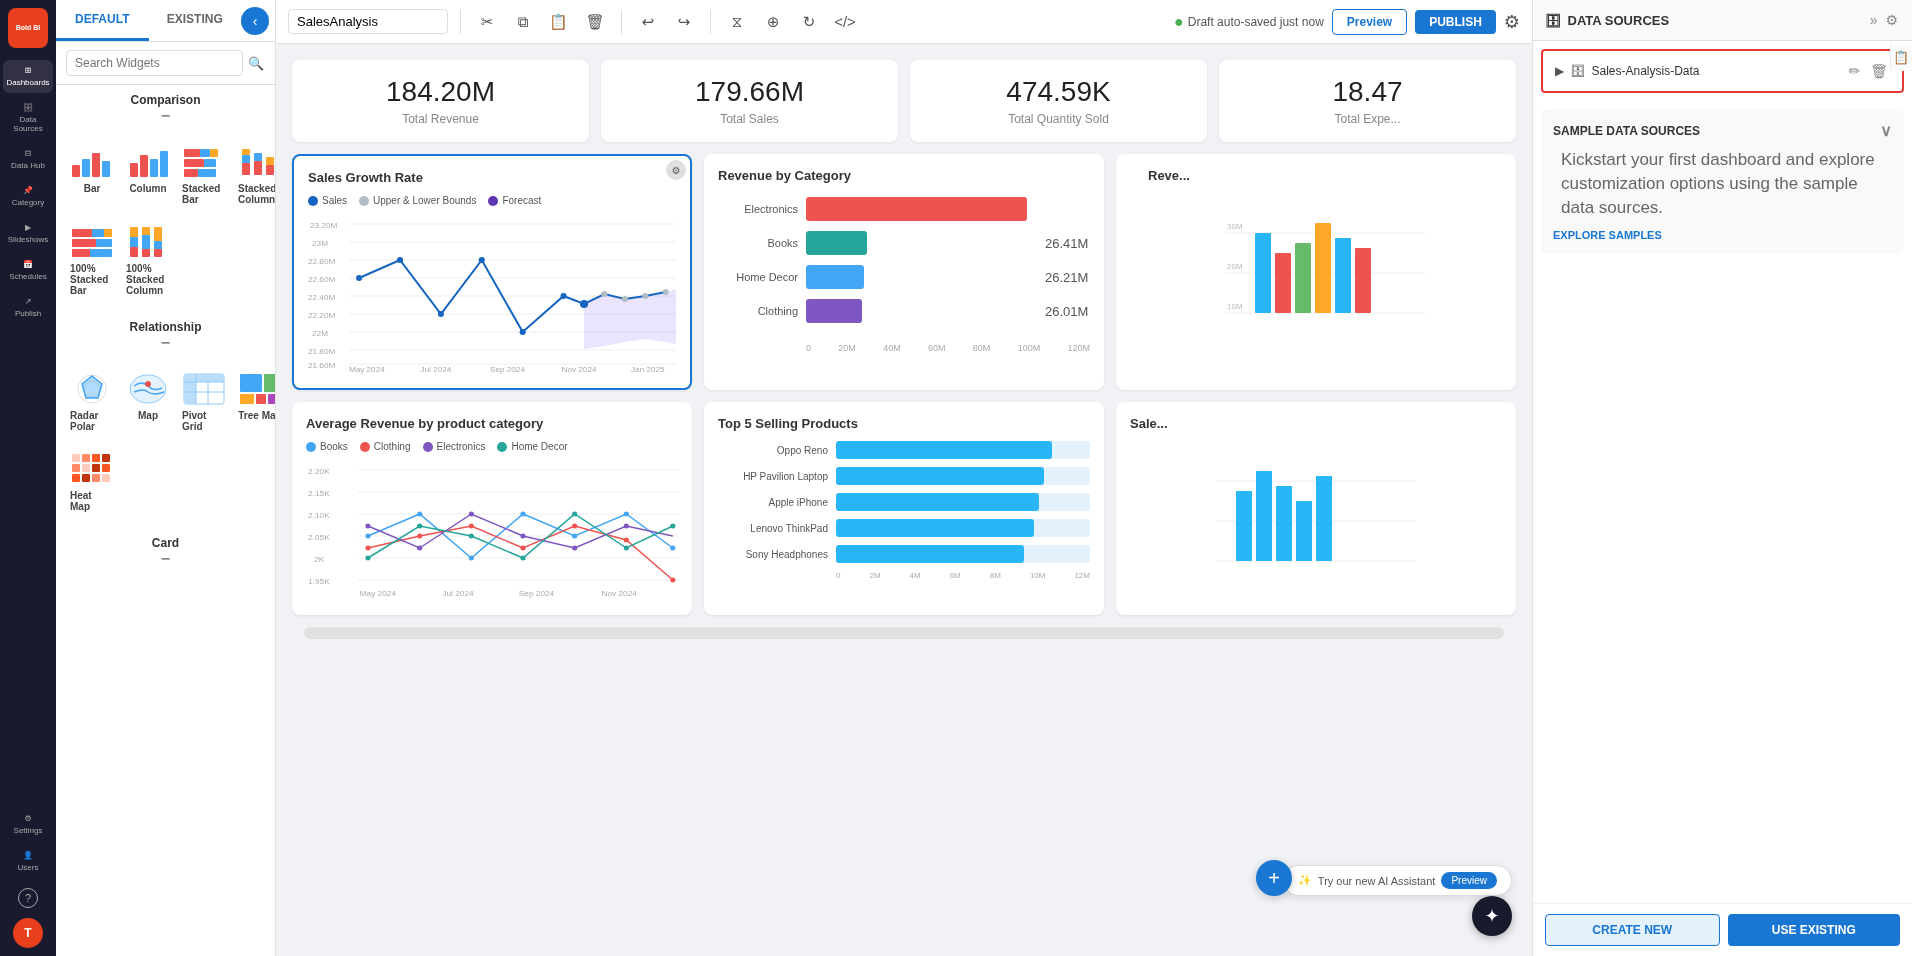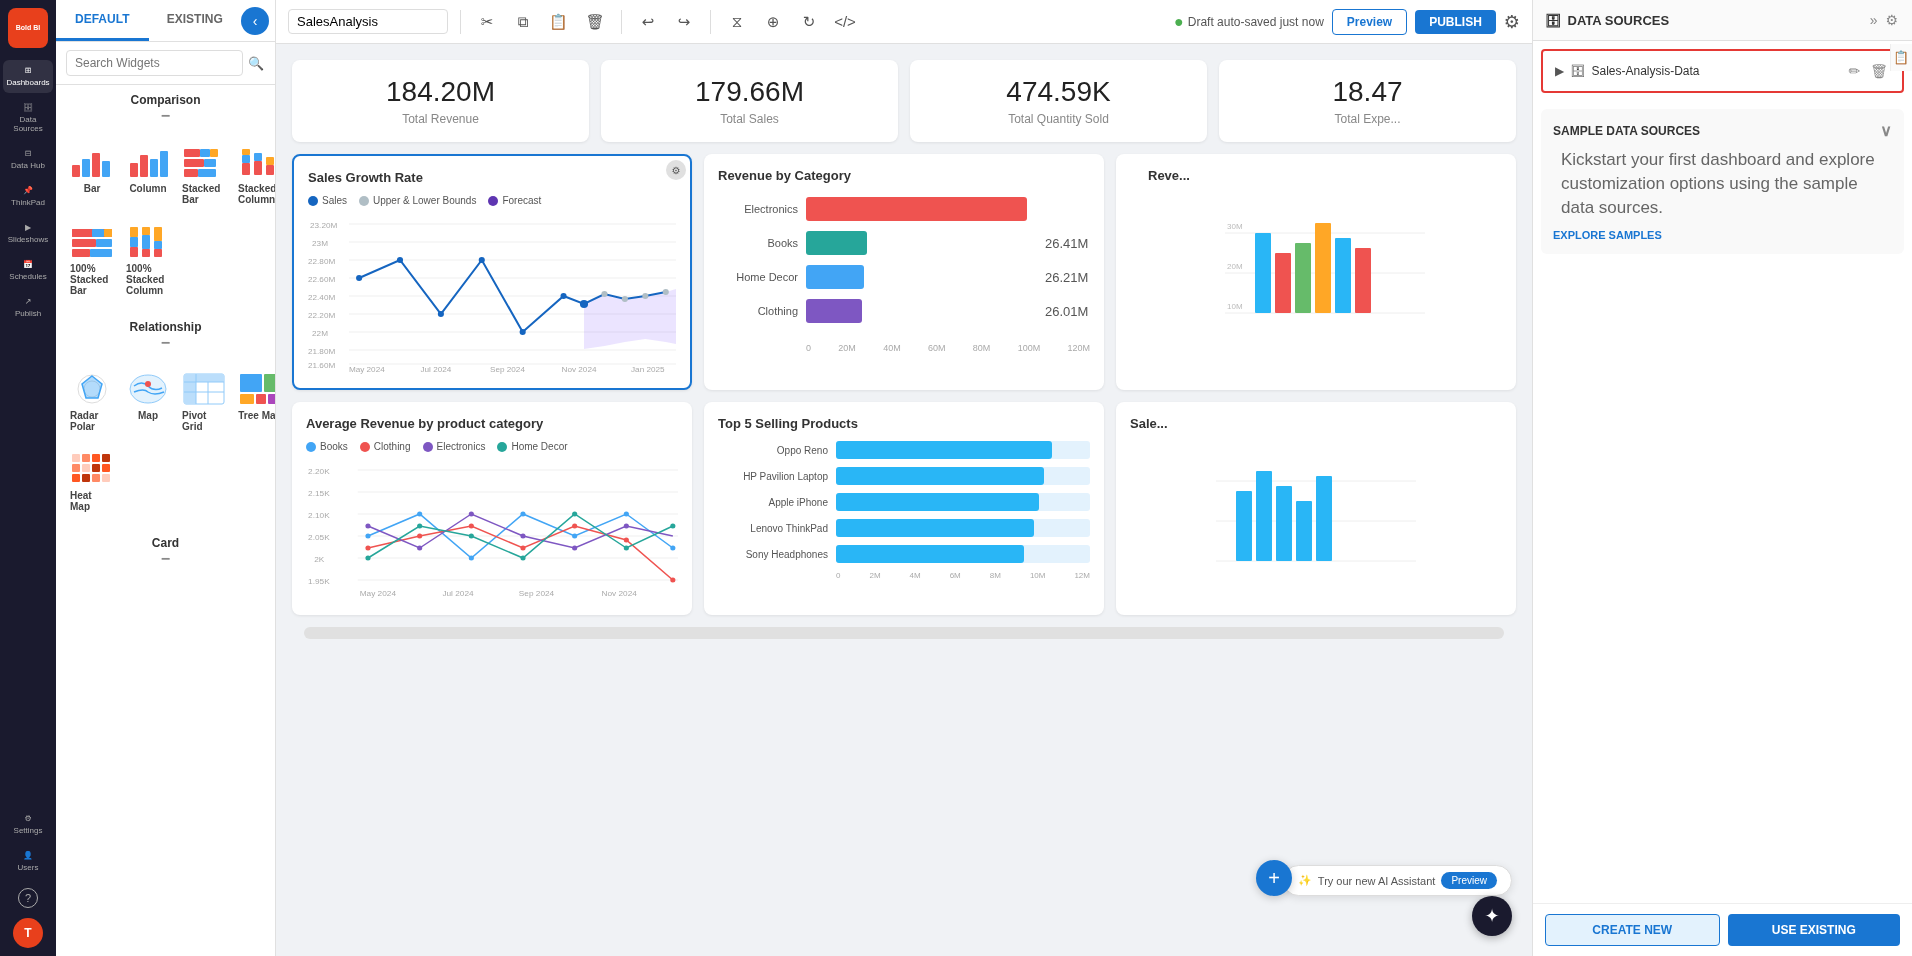--- a/index.html
+++ b/index.html
@@ -346,21 +346,21 @@
   <div class="nav-item">
     <span class="nav-icon">🗄</span>
     <span>Data Sources</span>
   </div>
   <div class="nav-item">
     <span class="nav-icon">⊟</span>
     <span>Data Hub</span>
   </div>
   <div class="nav-item">
     <span class="nav-icon">📌</span>
-    <span>ThinkPad</span>
+    <span>Category</span>
   </div>
   <div class="nav-item">
     <span class="nav-icon">▶</span>
     <span>Slideshows</span>
   </div>
   <div class="nav-item">
     <span class="nav-icon">📅</span>
     <span>Schedules</span>
   </div>
   <div class="nav-item">

